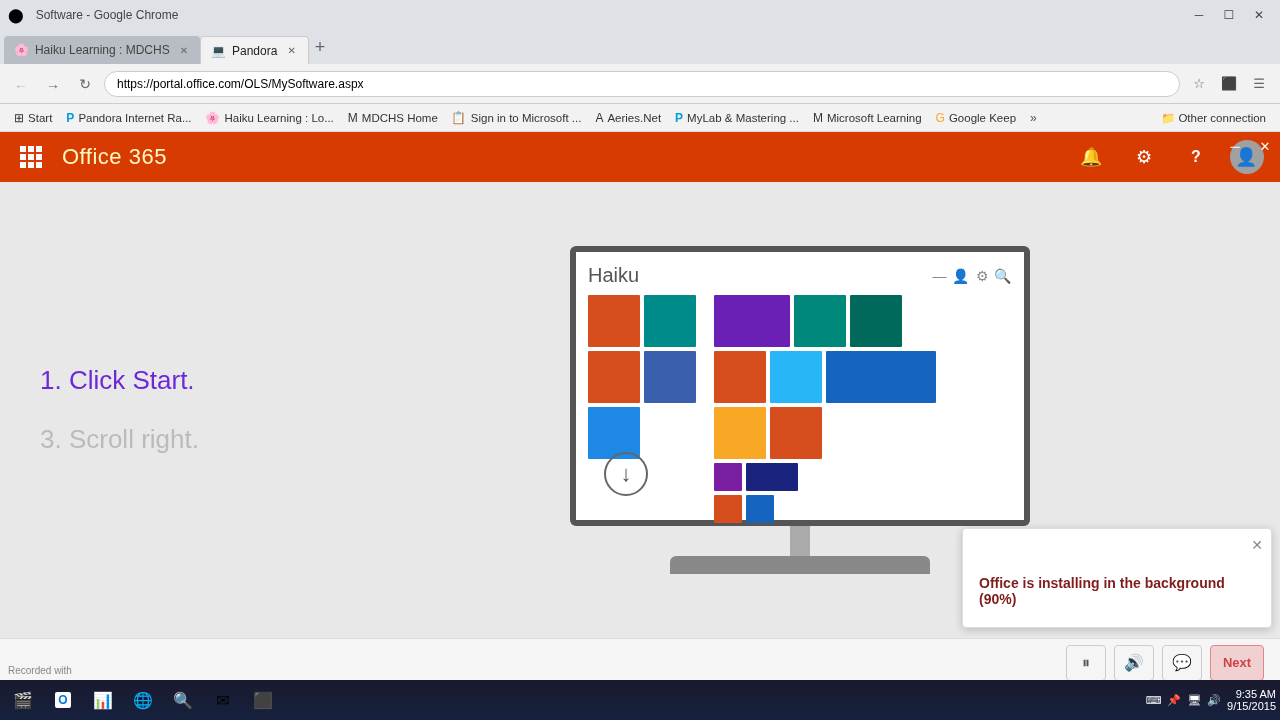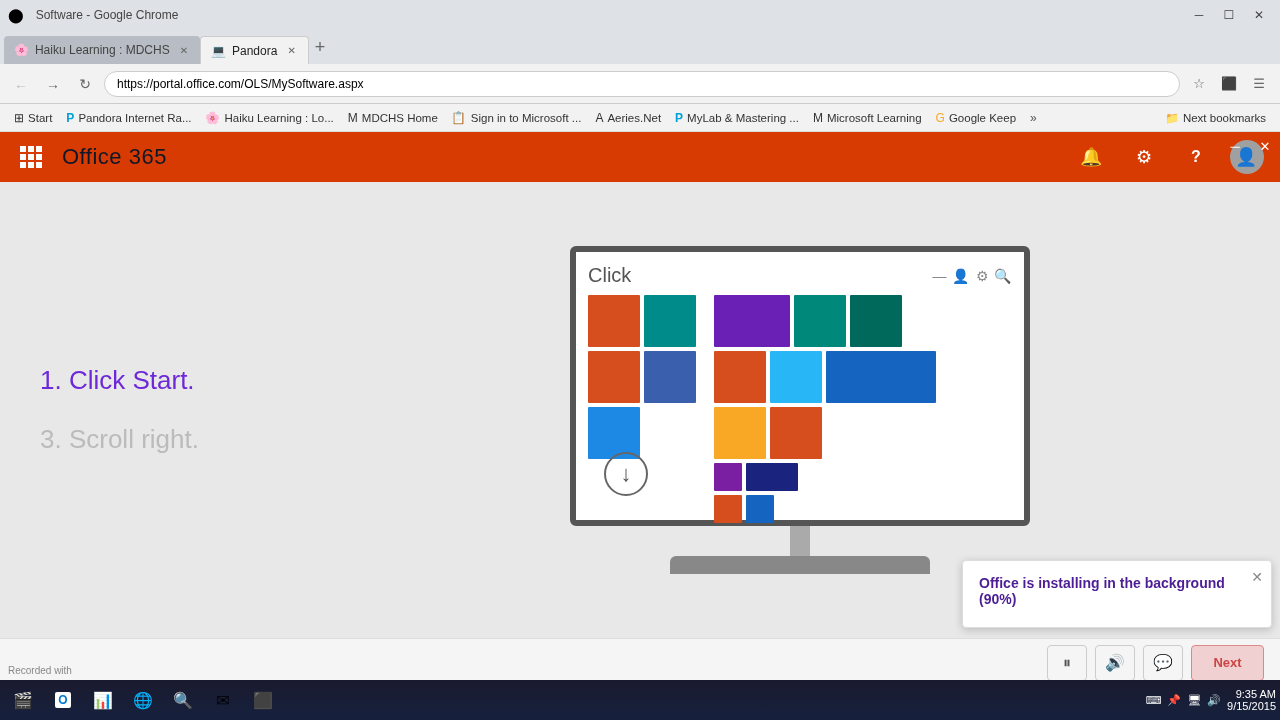--- a/index.html
+++ b/index.html
@@ -119,21 +119,21 @@
     .o365-grid-icon {
       width: 30px; height: 30px;
       display: flex; align-items: center; justify-content: center;
       cursor: pointer; color: white;
     }
     .grid-dots {
       display: grid; grid-template-columns: repeat(3,6px); gap: 2px;
     }
     .dot { width: 6px; height: 6px; background: white; }
     .o365-title {
-      font-size: 22px; color: #0f172a; font-weight: 300; letter-spacing: 0.5px;
+      font-size: 22px; color: #fef9c3; font-weight: 300; letter-spacing: 0.5px;
     }
     .o365-topbar-right {
       margin-left: auto;
       display: flex; align-items: center; gap: 16px;
     }
     .o365-icon-btn {
       width: 36px; height: 36px;
       display: flex; align-items: center; justify-content: center;
       cursor: pointer; color: white; font-size: 18px;
       border-radius: 50%;
@@ -262,21 +262,21 @@
       display: flex; align-items: center; justify-content: center;
       background: transparent; border: 1px solid #ccc;
       border-radius: 4px; cursor: pointer; font-size: 16px; color: #555;
     }
     .toolbar-btn.next-btn {
       background: #f0d0d0;
       border-color: #d88;
       color: #c44;
       font-size: 13px;
       font-weight: bold;
-      width: 73px;
+      width: 54px;
     }
 
     
     .notification-popup {
       position: absolute;
       bottom: 58px;
       right: 8px;
       width: 310px;
       background: white;
       border: 1px solid #ddd;
@@ -287,23 +287,24 @@
     }
     .notif-close {
       position: absolute;
       top: 8px; right: 8px;
       background: transparent; border: none;
       font-size: 14px; cursor: pointer; color: #888;
     }
     .notif-title {
       font-size: 14px;
       font-weight: 600;
-      color: #4c1d95;
+      color: #7f1d1d;
       margin-bottom: 6px;
       padding-right: 20px;
+      margin-top: 32px;
     }
     .notif-body {
       font-size: 12.5px;
       color: #555;
       line-height: 1.4;
     }
 
     
     .taskbar {
       background: linear-gradient(to bottom, #1a1a2e 0%, #16213e 100%);
@@ -422,21 +423,21 @@
         <span class="bookmark-icon">M</span>
         <span>Microsoft Learning</span>
       </div>
       <div class="bookmark-item">
         <span class="bookmark-icon" style="color:#f9a825;">G</span>
         <span>Google Keep</span>
       </div>
       <span class="bookmarks-more">»</span>
       <div class="other-bookmarks">
         <span>📁</span>
-        <span>Next bookmarks</span>
+        <span>Other connection</span>
       </div>
     </div>
 
     <div class="o365-topbar">
       <div class="o365-grid-icon">
         <div class="grid-dots">
           <div class="dot"></div>
             <div class="dot"></div>
             <div class="dot"></div>
           <div class="dot"></div>
@@ -478,21 +479,21 @@
           </div>
           <div class="step inactive">
             <span>3. Scroll right.</span>
           </div>
         </div>
 
         <div class="screen-illustration">
           <div class="monitor-screen">
 
             <div class="monitor-top-bar">
-              <span class="start-text">Click</span>
+              <span class="start-text">Haiku</span>
               <div class="monitor-icons">
                 <span>—</span>
                   <span>👤</span>
                   <span>⚙</span>
                   <span>🔍</span>
               </div>
             </div>
 
             <div style="display:flex; gap:5px;">
 

